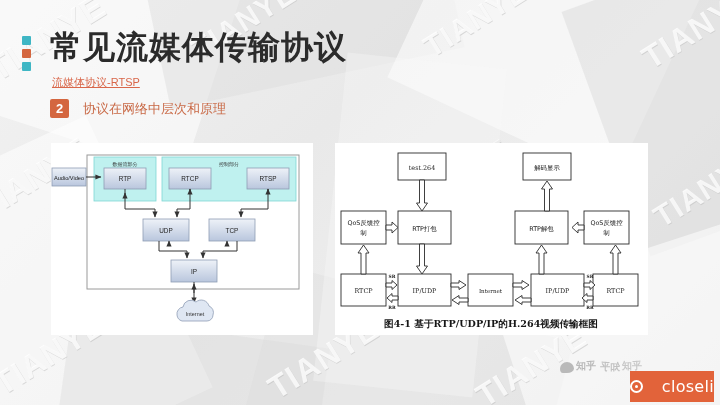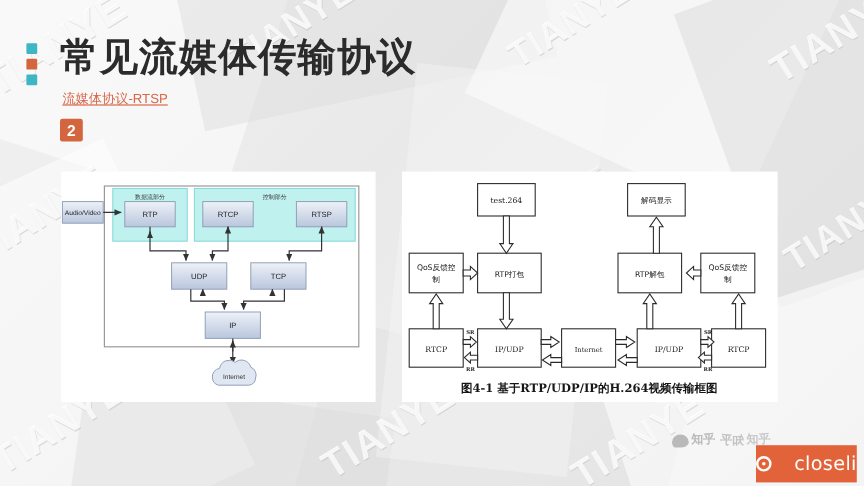--- a/index.html
+++ b/index.html
@@ -142,20 +142,21 @@
       <div class="sq" style="background:#3fb6c4;"></div>
       <div class="sq" style="background:#d4663f;"></div>
       <div class="sq" style="background:#3fb6c4;"></div>
     </div>
     <div class="title">常见流媒体传输协议</div>
     <div class="subtitle">流媒体协议-RTSP</div>
   </div>
 
   <div class="sec">
     <div class="sec-badge">2</div>
+    <div class="sec-label">协议在网络中层次和原理</div>
   </div>
 
   <div class="panel" id="panel-left">
     <svg width="262" height="192" viewBox="0 0 262 192">
       <defs>
         <linearGradient id="boxg" x1="0" y1="0" x2="0" y2="1">
           <stop offset="0%" stop-color="#eef2f8"></stop>
           <stop offset="100%" stop-color="#b9c6dd"></stop>
         </linearGradient>
         <marker id="ar" markerWidth="7" markerHeight="7" refX="5.6" refY="2.6" orient="auto">

